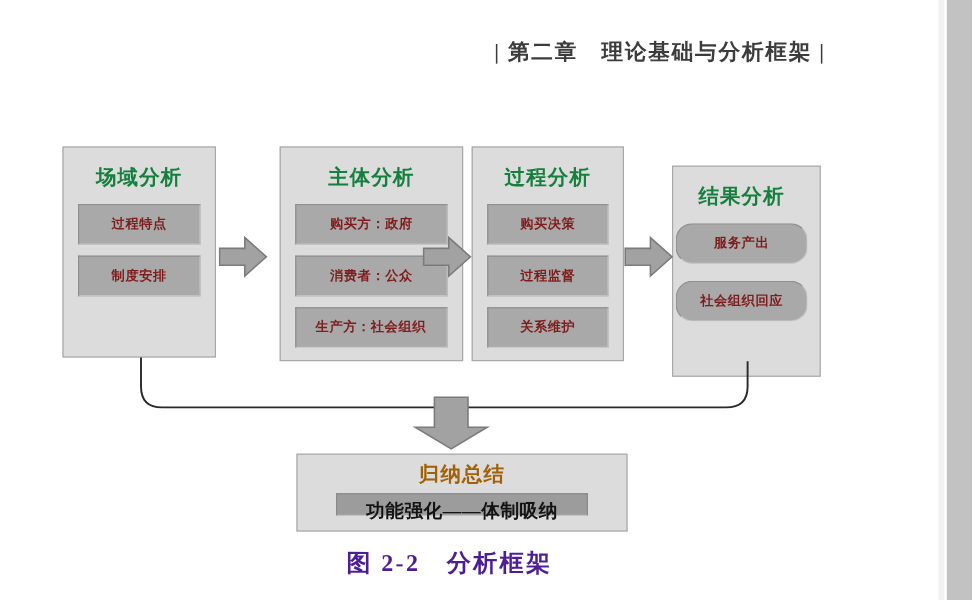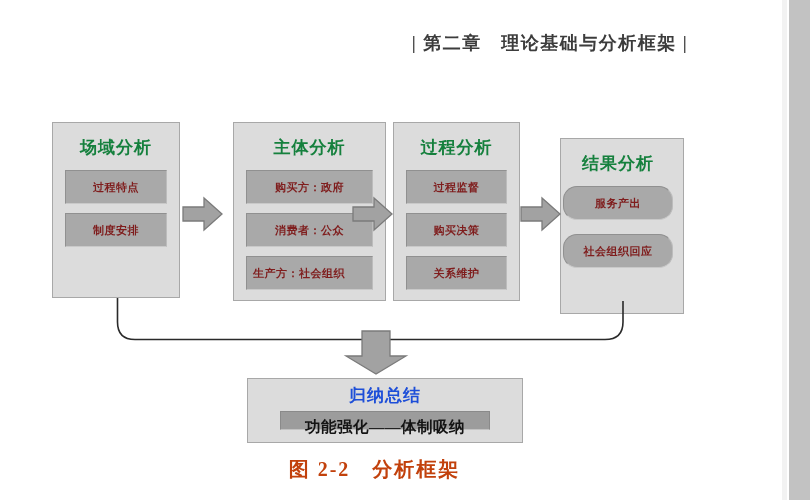--- a/index.html
+++ b/index.html
@@ -35,45 +35,45 @@
     font-size:17px; font-weight:bold; color:#15803d; letter-spacing:1px;
   }
   .item {
     box-sizing:border-box; margin:0 0 9px 0; padding:6px 2px;
     background:#a9a9a9; border:1px solid #909090;
     border-bottom-color:#c9c9c9; border-right-color:#bcbcbc;
     text-align:center; font-size:11px; font-weight:bold; color:#7f1d1d;
     line-height:20px; letter-spacing:0.5px;
   }
   .panel-4 .item { margin-bottom:14px;border-radius:14px; }
-  .item-wrap { text-align:left; padding-left:6px; }
+  .item-wrap { text-align:left; padding-left:16px; }
 
   
   .overlay { position:absolute; left:0; top:0; pointer-events:none; }
 
   
   .summary {
     position:absolute; left:247px; top:378px; width:276px; height:65px;
     box-sizing:border-box; background:#dcdcdc; border:1px solid #a8a8a8;
   }
   .summary-title {
     margin:5px 0 4px 0; text-align:center;
-    font-size:17px; font-weight:bold; color:#1d4ed8; letter-spacing:1px;
+    font-size:17px; font-weight:bold; color:#a16207; letter-spacing:1px;
   }
   .summary-item {
     box-sizing:border-box; margin:0 auto; width:210px; height:19px;
     background:#9c9c9c; border:1px solid #8a8a8a; border-bottom-color:#c2c2c2;
     text-align:center; font-size:15.5px; font-weight:bold; color:#141414;
     line-height:29px; letter-spacing:0.5px;
   }
 
   
   .caption {
     position:absolute; left:92px; top:456px; width:565px;
-    text-align:center; font-size:20px; font-weight:bold; color:#c2410c;
+    text-align:center; font-size:20px; font-weight:bold; color:#4c1d95;
     letter-spacing:2px;
   }
 </style>
 </head>
 <body>
 
 <div>
 
   <div class="edge-line"></div>
   <div class="gutter"></div>
@@ -88,22 +88,22 @@
 
   <section class="panel panel-2">
     <h3 class="panel-title">主体分析</h3>
     <div class="item">购买方：政府</div>
     <div class="item">消费者：公众</div>
     <div class="item item-wrap">生产方：社会组织</div>
   </section>
 
   <section class="panel panel-3">
     <h3 class="panel-title">过程分析</h3>
+    <div class="item">购买决策</div>
     <div class="item">过程监督</div>
-    <div class="item">购买决策</div>
     <div class="item">关系维护</div>
   </section>
 
   <section class="panel panel-4">
     <h3 class="panel-title">结果分析</h3>
     <div class="item">服务产出</div>
     <div class="item">社会组织回应</div>
   </section>
 
   <svg class="overlay" style="left:182px; top:196px;" width="42" height="36" viewBox="0 0 42 36">

